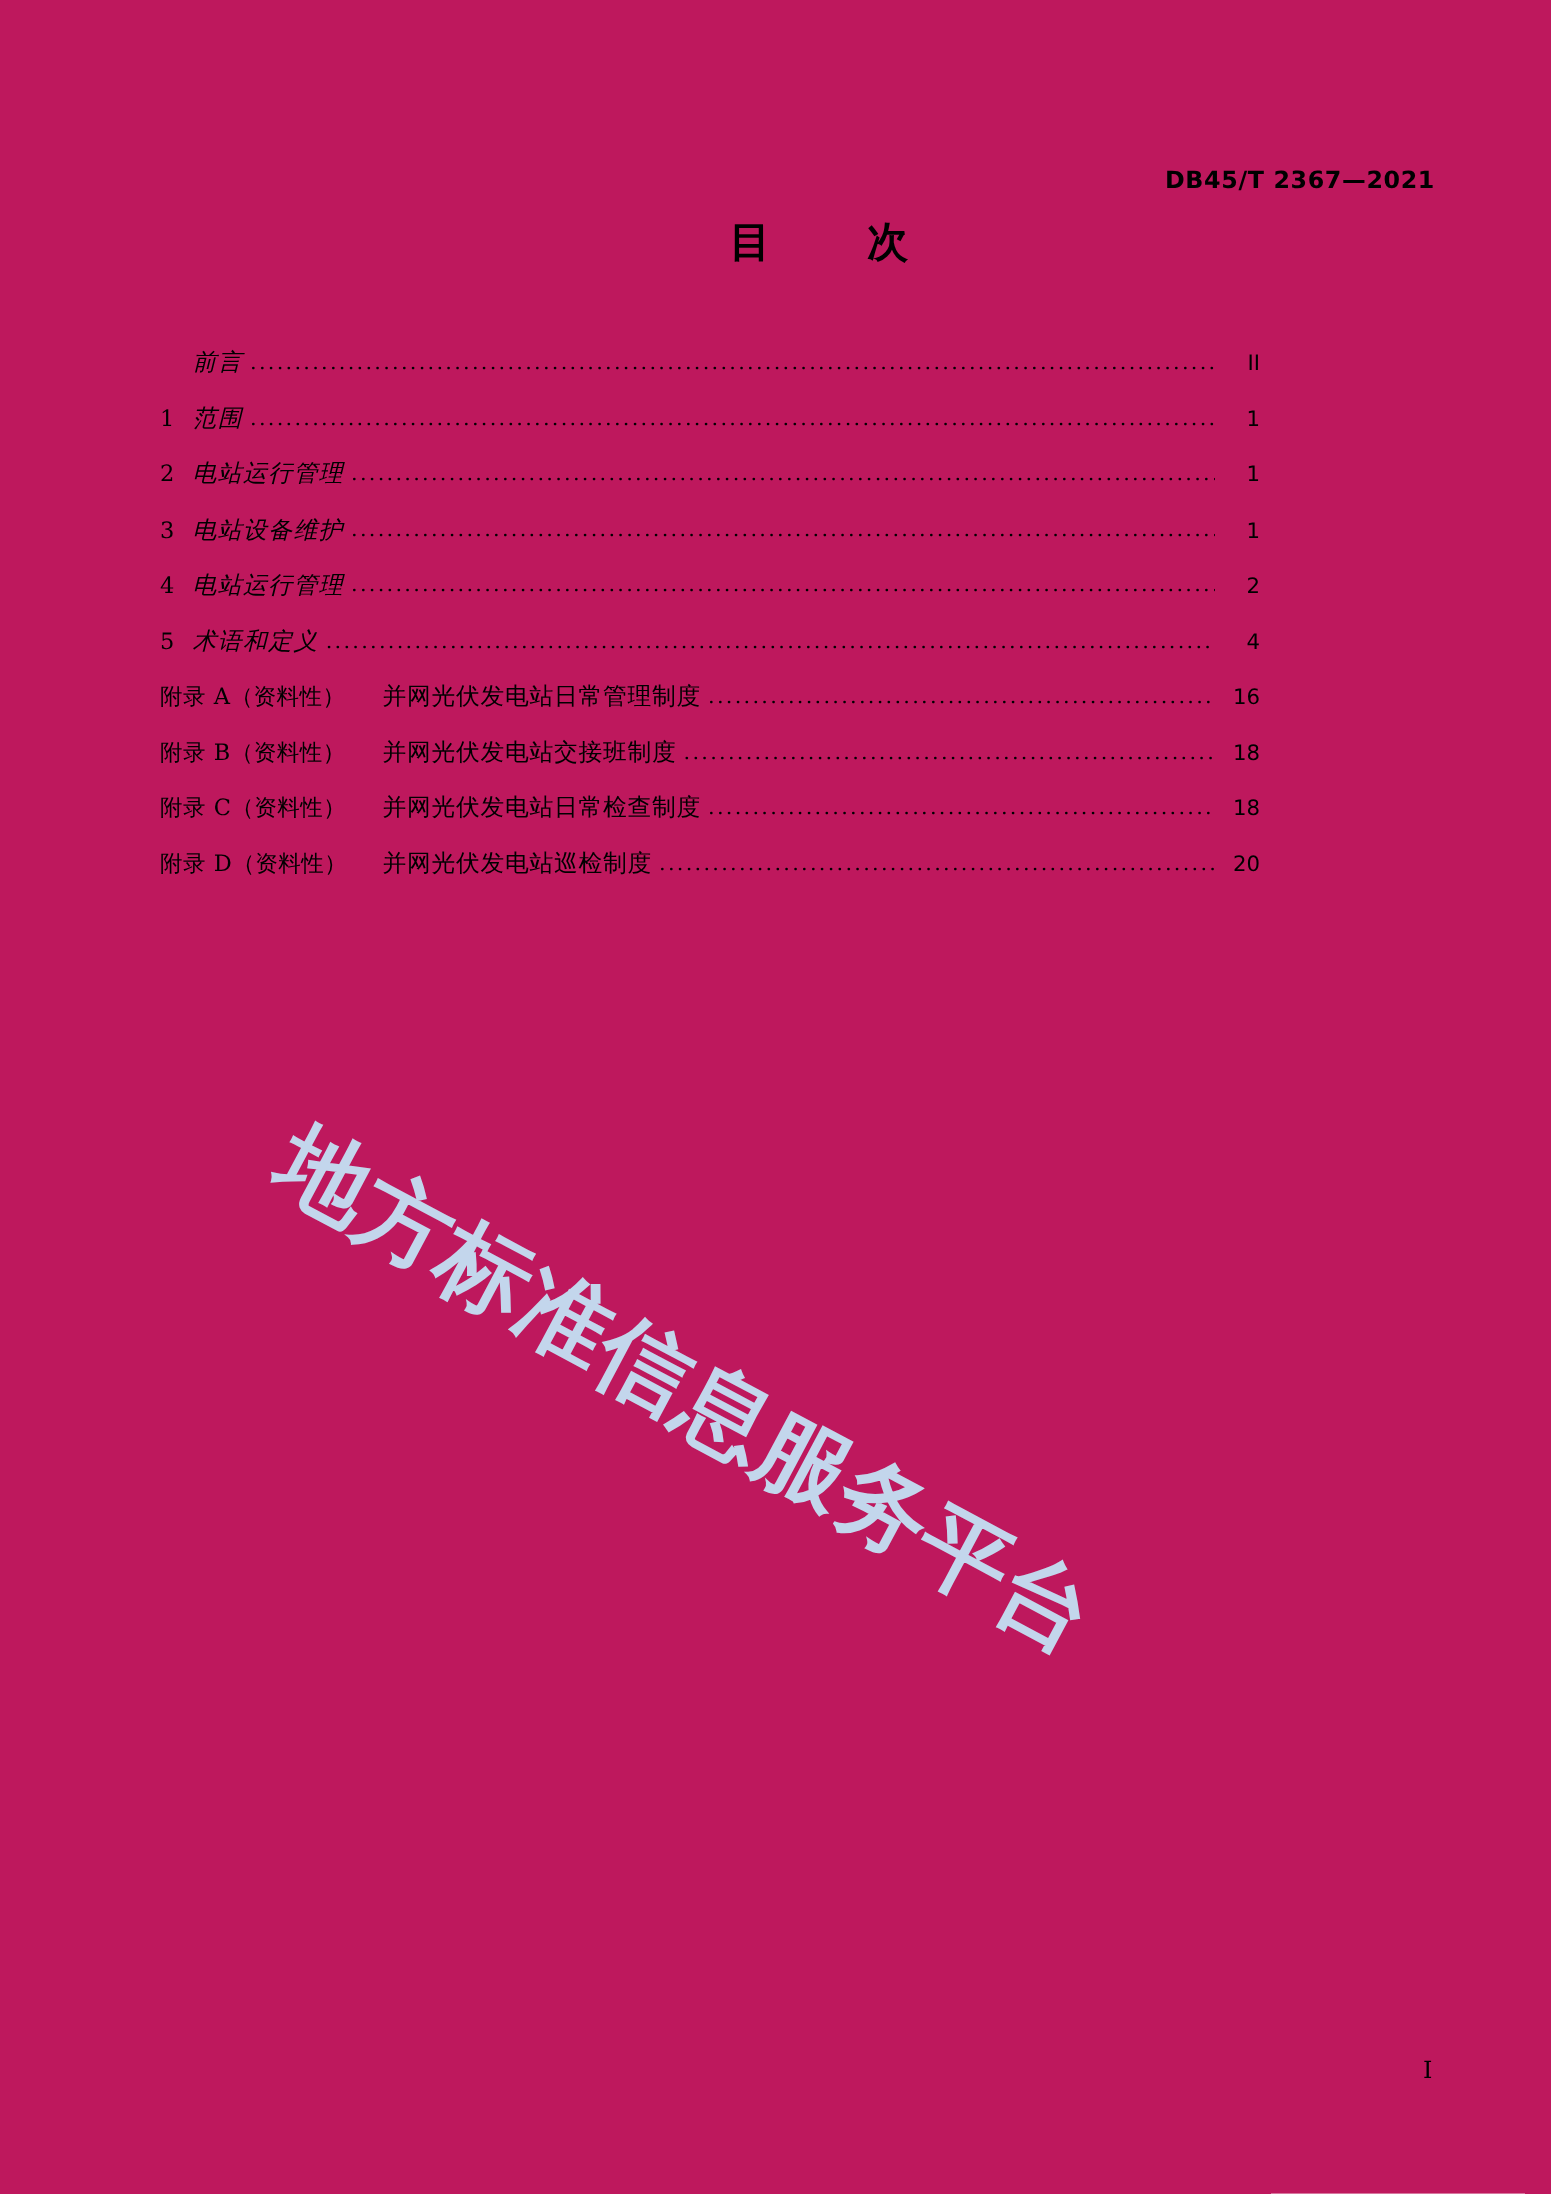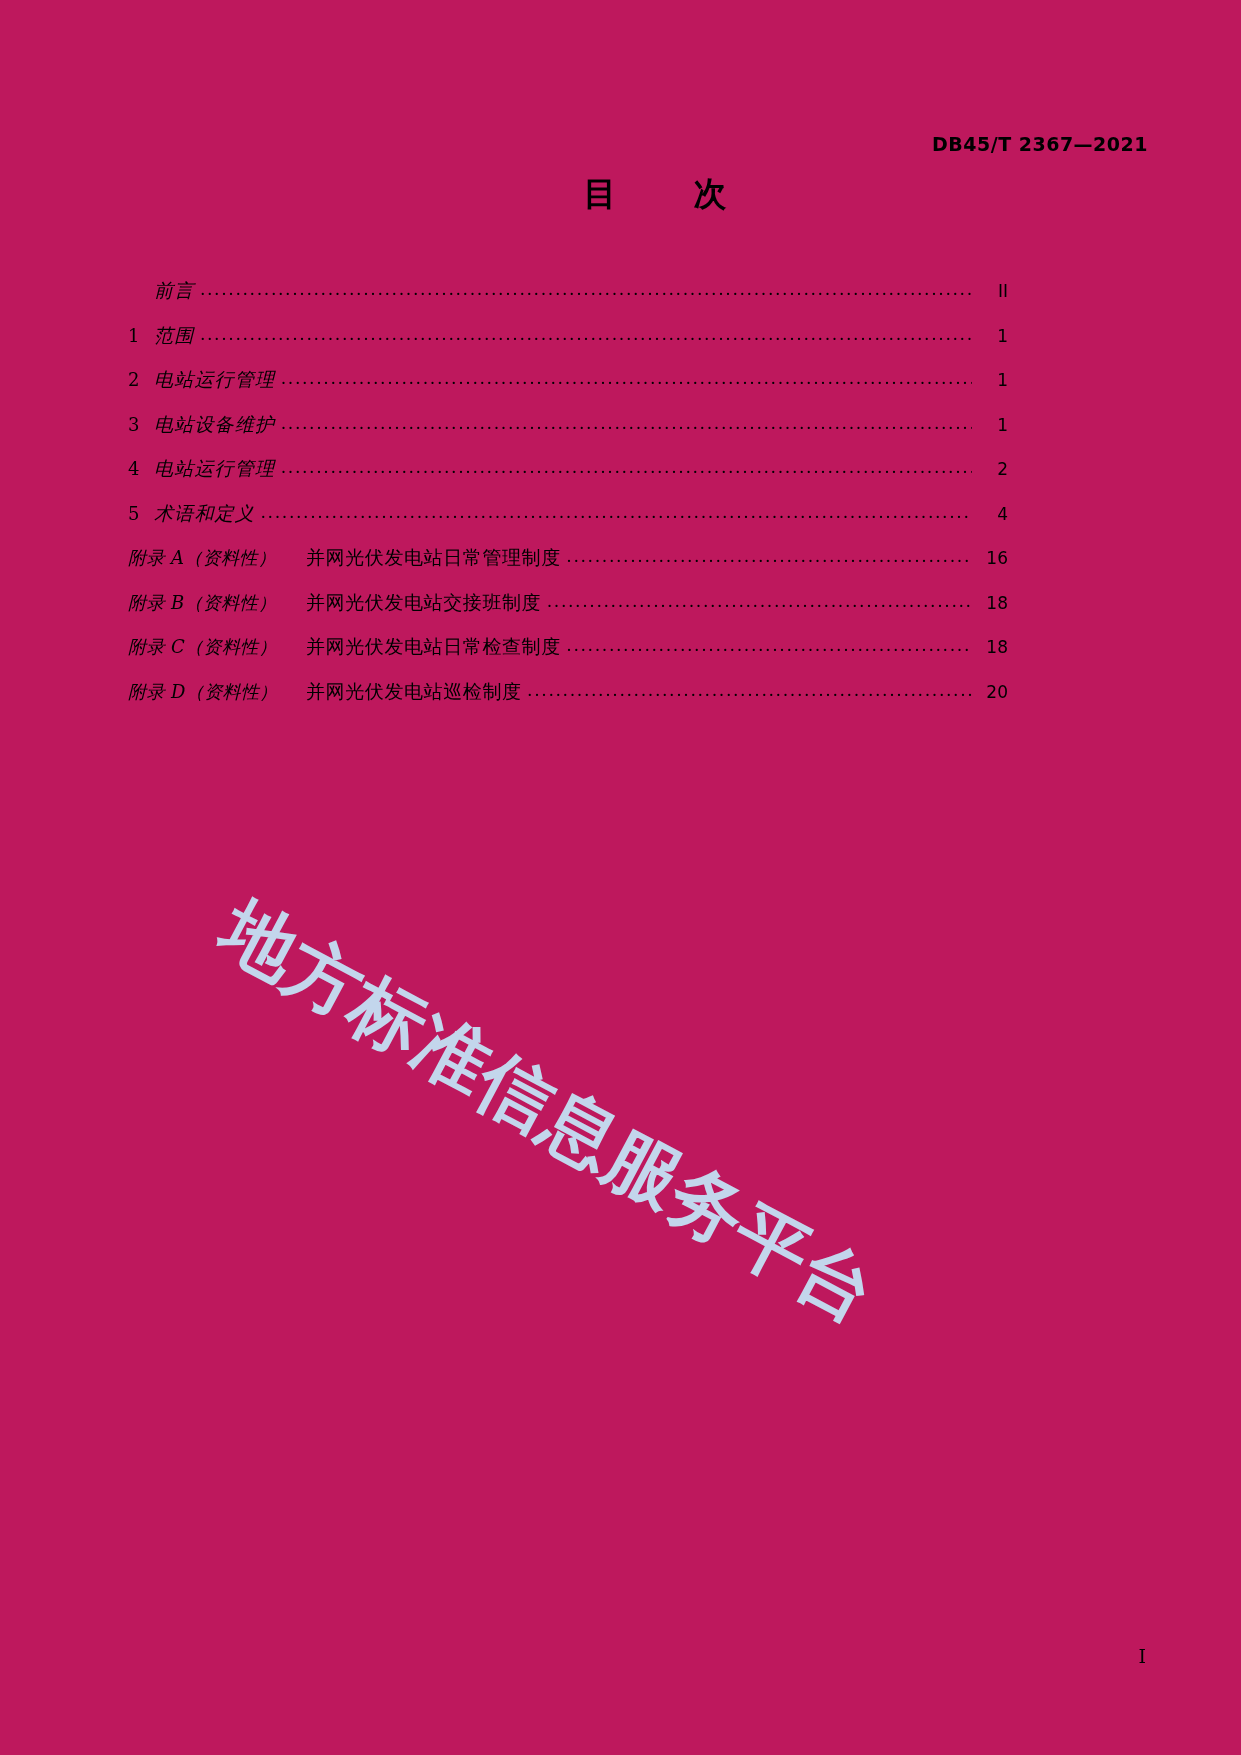--- a/index.html
+++ b/index.html
@@ -71,21 +71,20 @@
     flex: 0 0 auto;
     font-family: "DejaVu Serif", "Liberation Serif", serif;
     letter-spacing: 0.6px;
   }
   .toc-annex-prefix {
     flex: 0 0 auto;
     width: 178px;
     font-family: "DejaVu Serif", "Liberation Serif", serif;
     font-size: 18px;
     letter-spacing: 0.4px;
-    font-style: italic;
   }
   .dots {
     flex: 1 1 auto;
     overflow: hidden;
     white-space: nowrap;
     font-size: 18px;
     letter-spacing: 2.6px;
     color: #000;
     padding: 0 5px 0 6px;
     position: relative;

